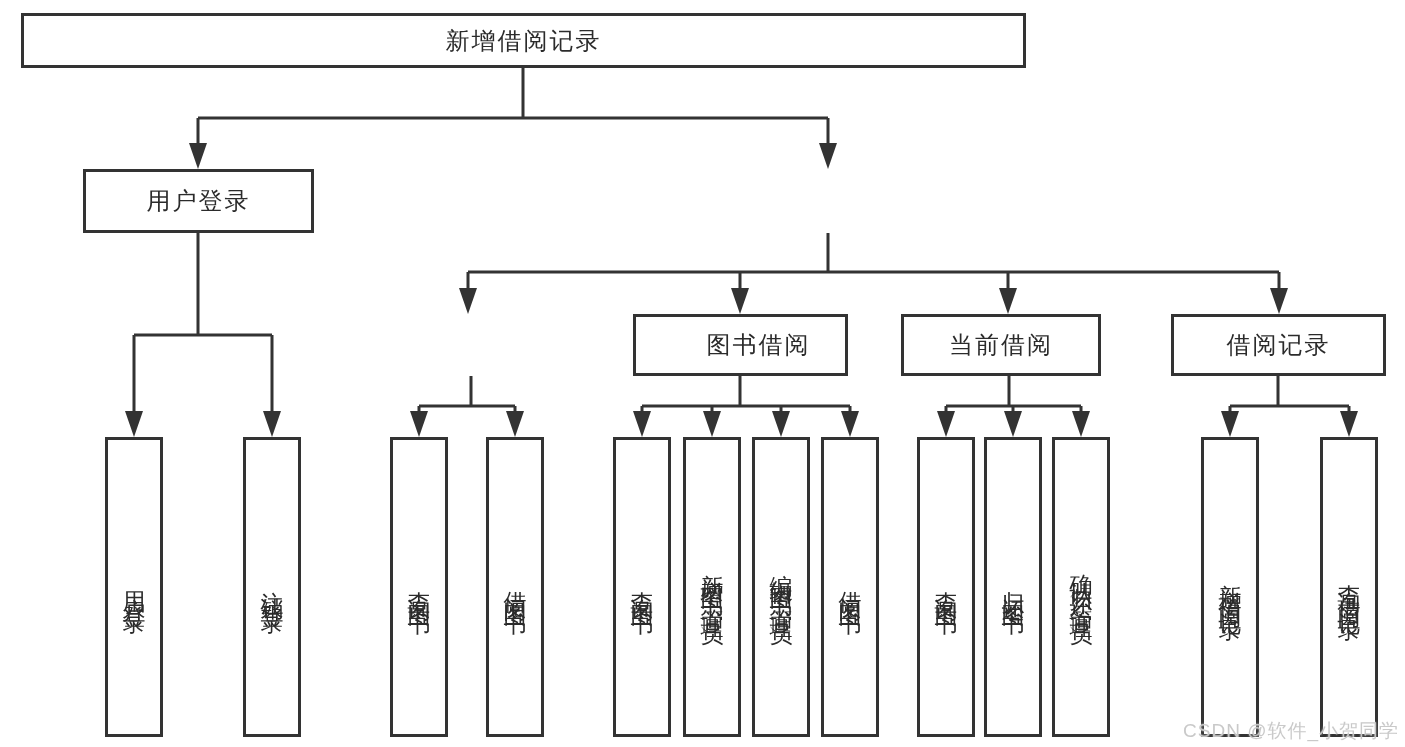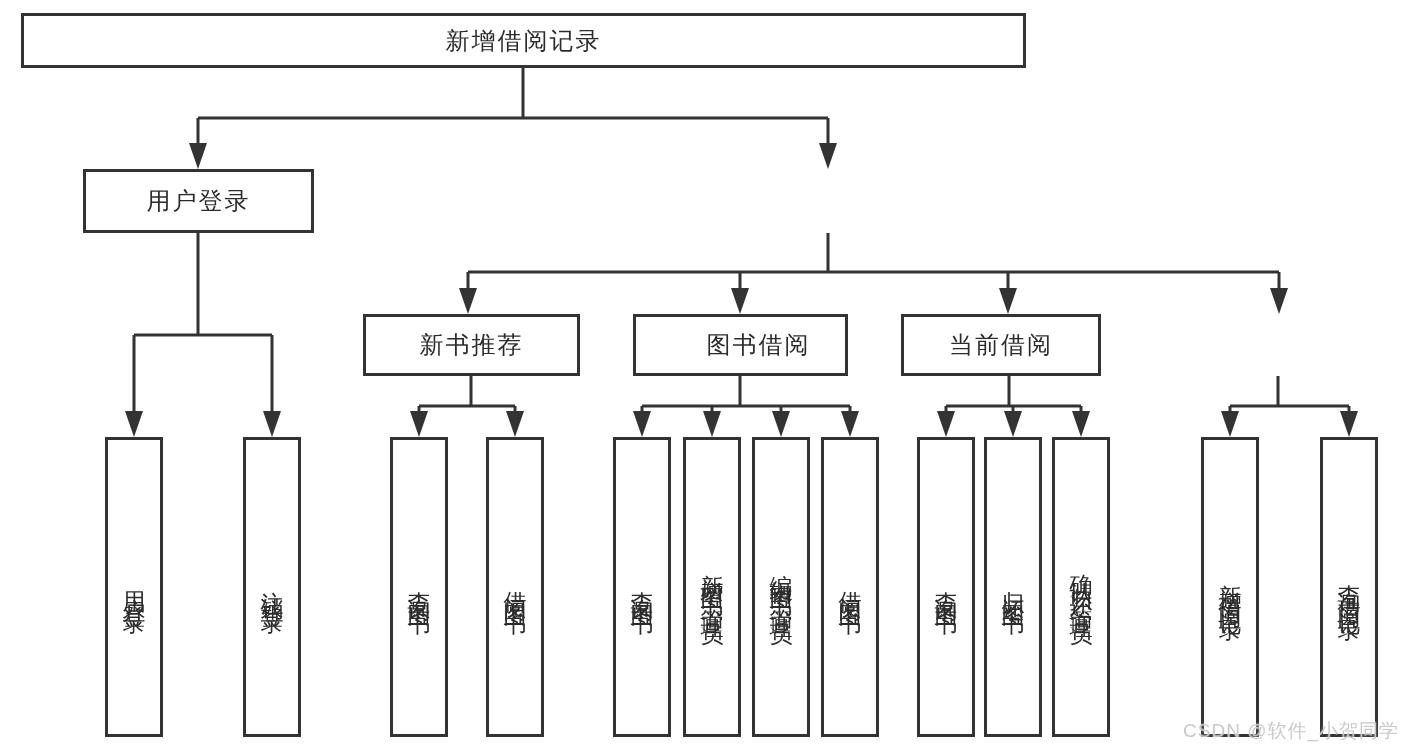--- a/index.html
+++ b/index.html
@@ -96,28 +96,28 @@
   </svg>
 
   <div class="node hnode" style="left:21px; top:13px; width:1005px; height:55px;">
     <span>新增借阅记录</span>
   </div>
 
   <div class="node hnode" style="left:83px; top:169px; width:231px; height:64px;">
     <span>用户登录</span>
   </div>
 
-  <div class="node hnode" style="left:363px; top:314px; width:217px; height:62px;">
-    <span>新书推荐</span>
-  </div>
   <div class="node hnode" style="left:633px; top:314px; width:215px; height:62px;padding-left:36px;">
     <span>图书借阅</span>
   </div>
   <div class="node hnode" style="left:901px; top:314px; width:200px; height:62px;">
     <span>当前借阅</span>
+  </div>
+  <div class="node hnode" style="left:1171px; top:314px; width:215px; height:62px;">
+    <span>借阅记录</span>
   </div>
 
   <div class="node vnode" style="left:105px; top:437px; width:58px; height:300px;">
     <span>用户登录</span>
   </div>
   <div class="node vnode" style="left:243px; top:437px; width:58px; height:300px;">
     <span>注销登录</span>
   </div>
 
   <div class="node vnode" style="left:390px; top:437px; width:58px; height:300px;">

